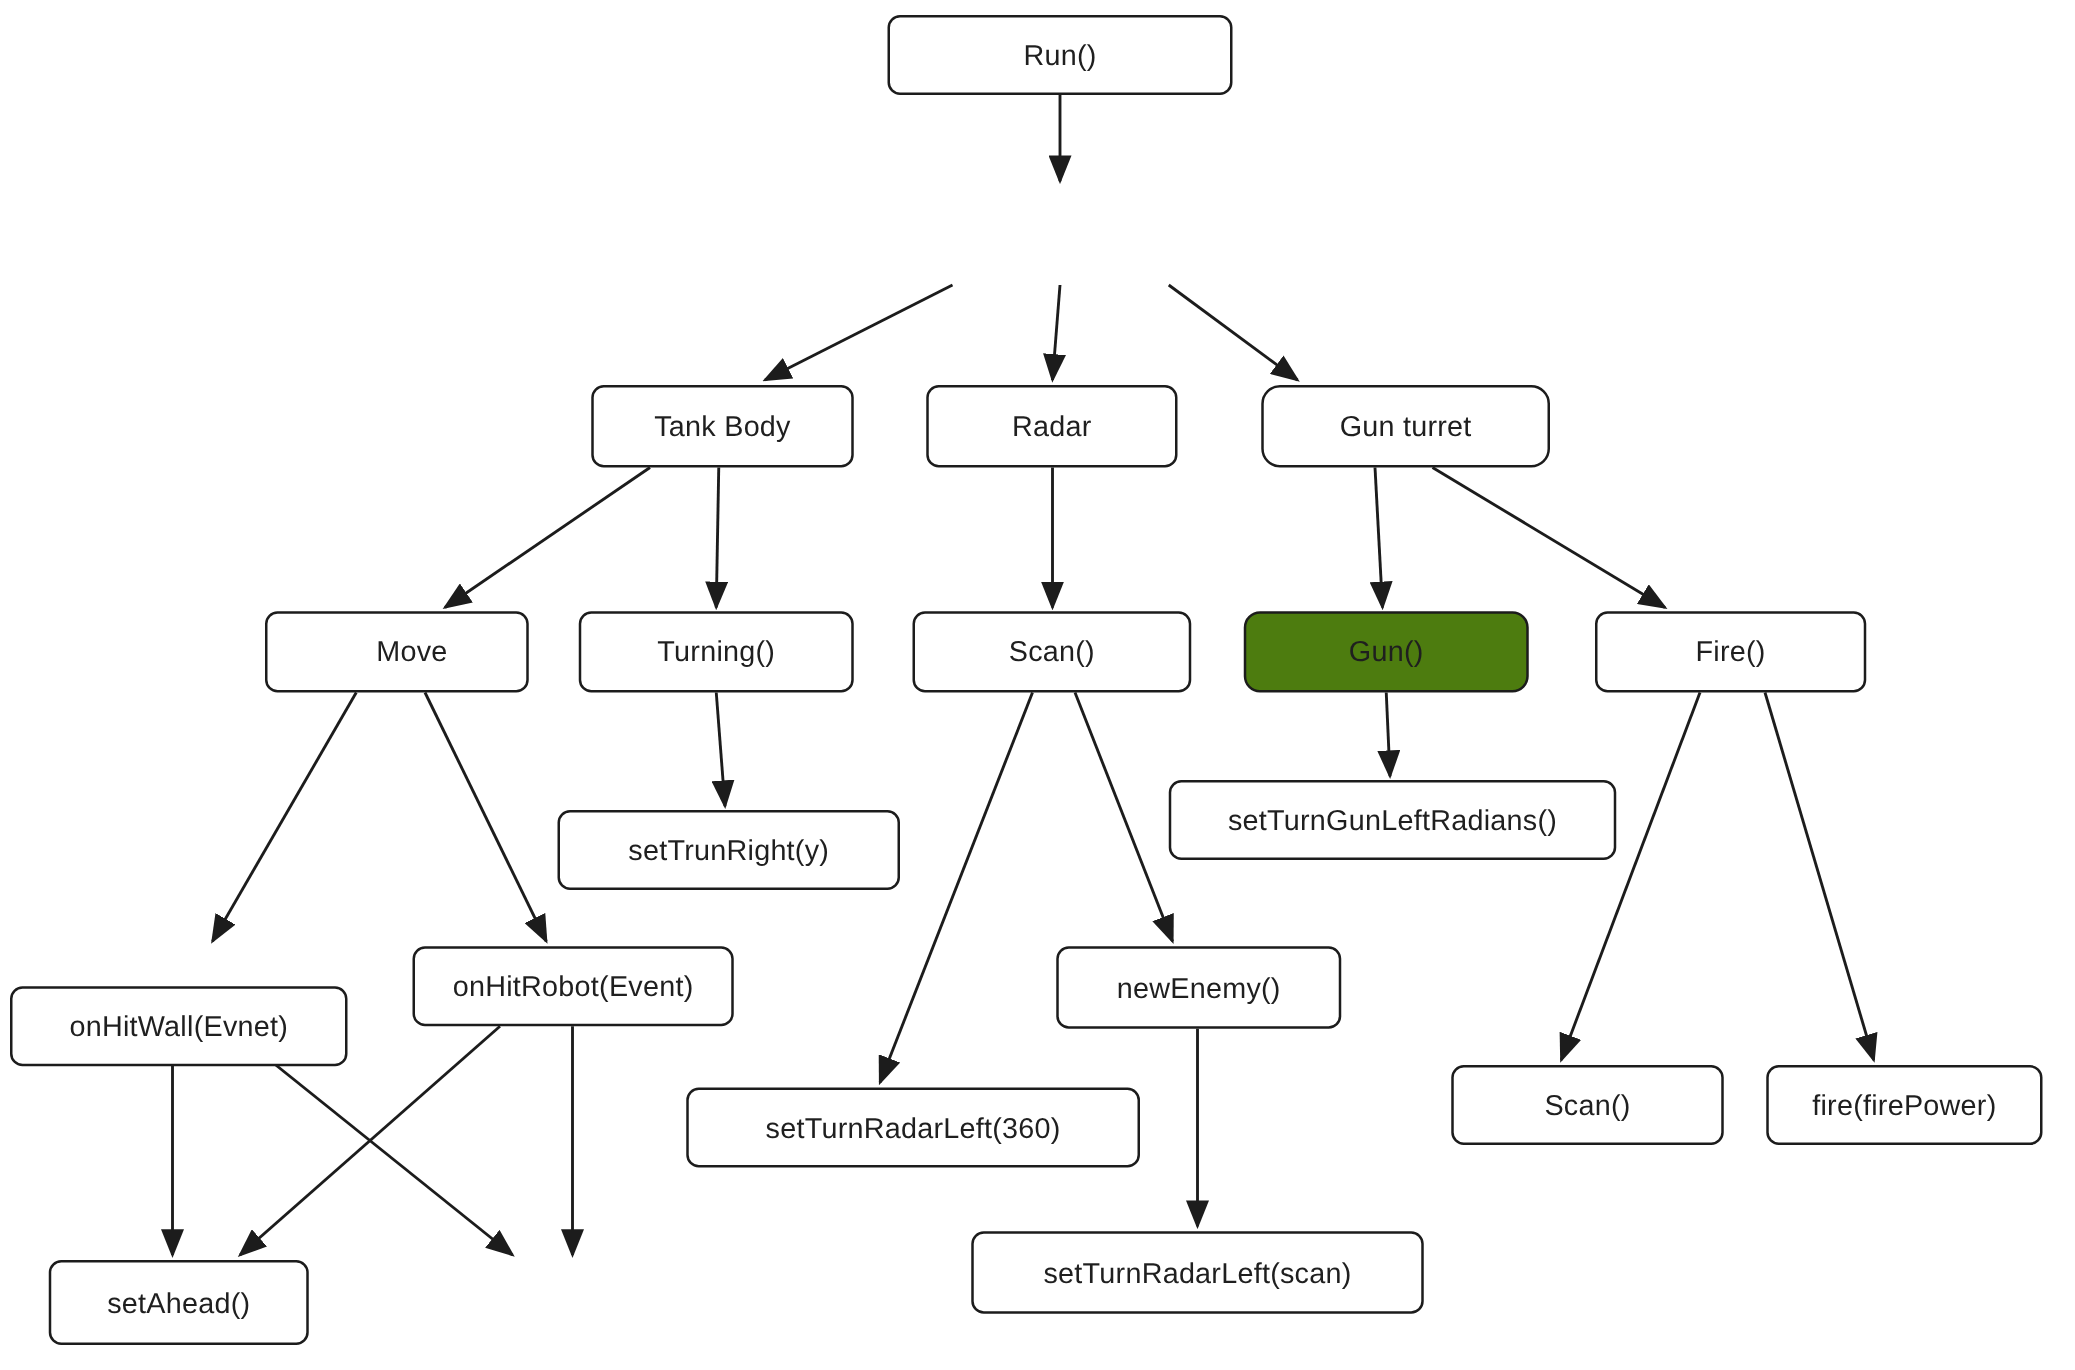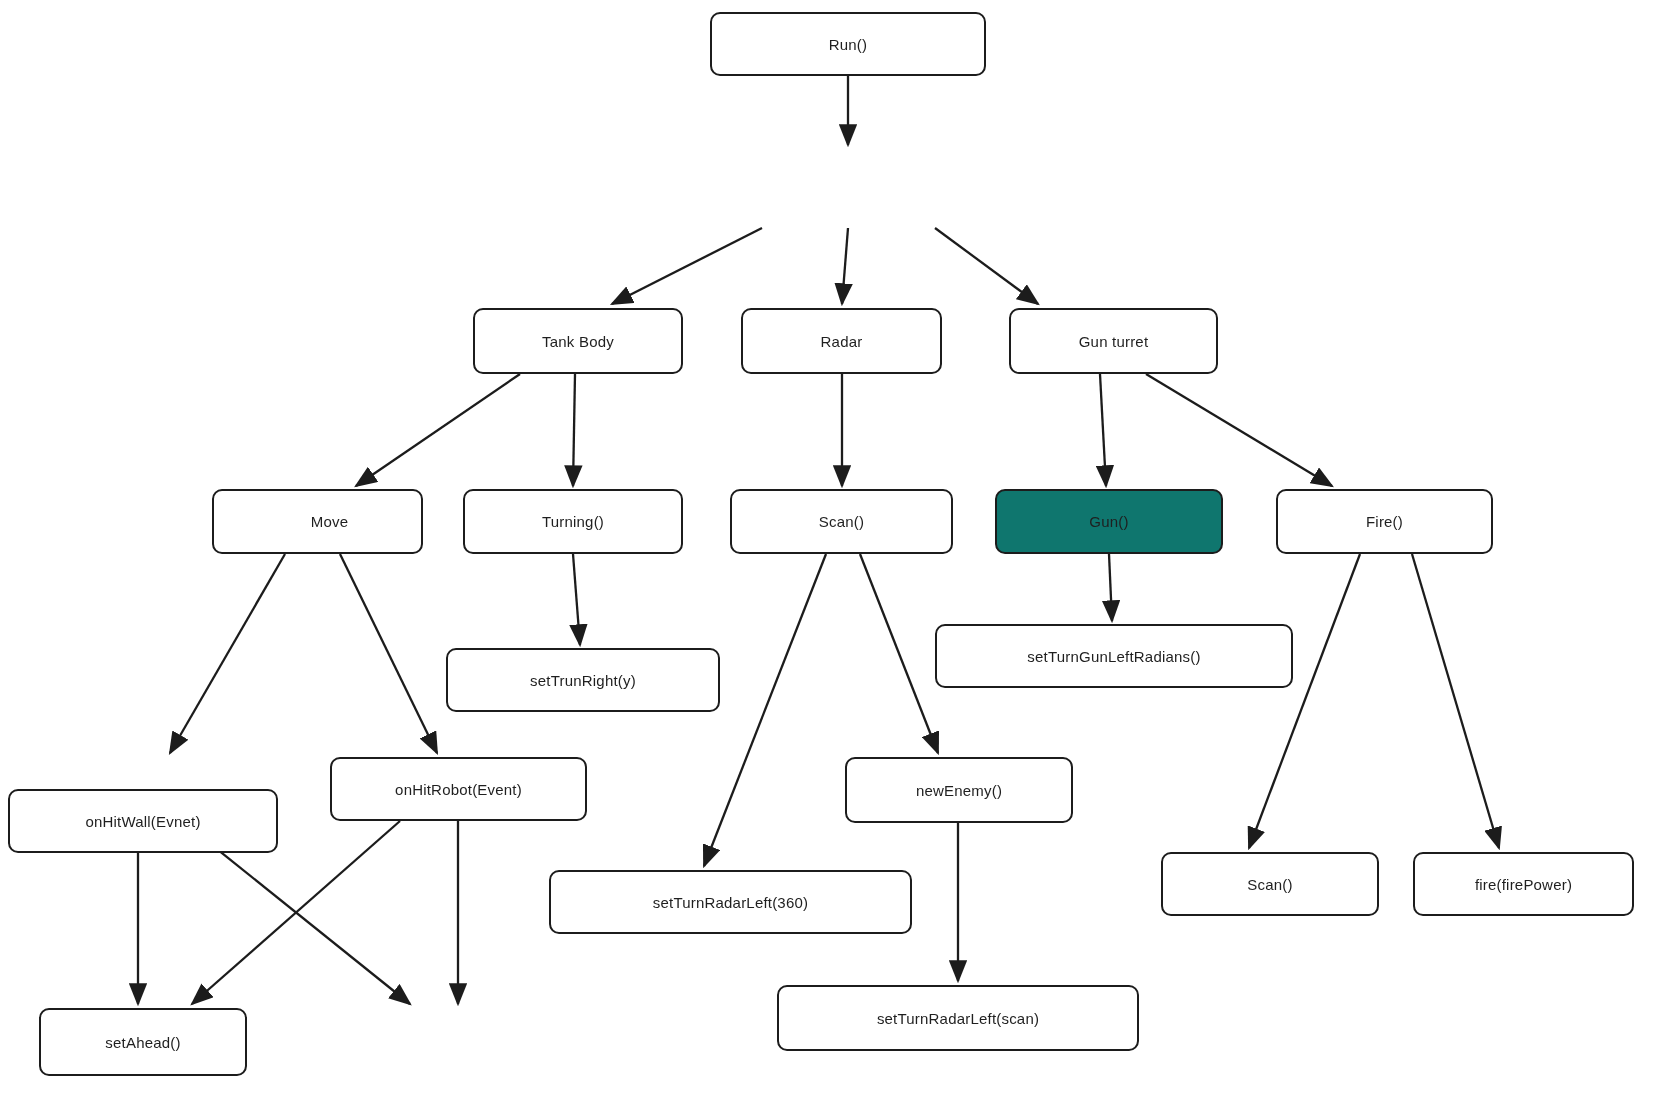--- a/index.html
+++ b/index.html
@@ -29,21 +29,21 @@
   }
   .node {
     position: absolute;
     box-sizing: border-box;
     background: #ffffff;
     border: 2.5px solid #1c1c1c;
     border-radius: 10px;
     display: flex;
     align-items: center;
     justify-content: center;
-    font-size: 15px;
+    font-size: 23px;
     color: #1f1f1f;
     letter-spacing: 0.2px;
     white-space: nowrap;
     text-align: center;
   }
 </style>
 </head>
 <body>
 
 <div class="canvas">
@@ -81,33 +81,33 @@
   <div class="node-layer" id="nodes">
       <div class="node" style="left: 710px; top: 12px; width: 276px; height: 64px; background: rgb(255, 255, 255); border-color: rgb(28, 28, 28); color: rgb(31, 31, 31);">
         <span>Run()</span>
       </div>
       <div class="node" style="left: 473px; top: 308px; width: 210px; height: 66px; background: rgb(255, 255, 255); border-color: rgb(28, 28, 28); color: rgb(31, 31, 31);">
         <span>Tank Body</span>
       </div>
       <div class="node" style="left: 741px; top: 308px; width: 201px; height: 66px; background: rgb(255, 255, 255); border-color: rgb(28, 28, 28); color: rgb(31, 31, 31);">
         <span>Radar</span>
       </div>
-      <div class="node" style="left: 1009px; top: 308px; width: 209px; height: 66px; background: rgb(255, 255, 255); border-color: rgb(28, 28, 28); color: rgb(31, 31, 31);">
+      <div class="node" style="left: 1009px; top: 308px; width: 231px; height: 66px; background: rgb(255, 255, 255); border-color: rgb(28, 28, 28); color: rgb(31, 31, 31); border-radius: 15px;">
         <span>Gun turret</span>
       </div>
       <div class="node" style="left: 212px; top: 489px; width: 211px; height: 65px; background: rgb(255, 255, 255); border-color: rgb(28, 28, 28); color: rgb(31, 31, 31); padding-left: 24px;">
         <span>Move</span>
       </div>
       <div class="node" style="left: 463px; top: 489px; width: 220px; height: 65px; background: rgb(255, 255, 255); border-color: rgb(28, 28, 28); color: rgb(31, 31, 31);">
         <span>Turning()</span>
       </div>
       <div class="node" style="left: 730px; top: 489px; width: 223px; height: 65px; background: rgb(255, 255, 255); border-color: rgb(28, 28, 28); color: rgb(31, 31, 31);">
         <span>Scan()</span>
       </div>
-      <div class="node" style="left: 995px; top: 489px; width: 228px; height: 65px; background: #0f766e; border-color: rgb(28, 28, 28); color: rgb(31, 31, 31);">
+      <div class="node" style="left: 995px; top: 489px; width: 228px; height: 65px; background: #4d7c0f; border-color: rgb(28, 28, 28); color: rgb(31, 31, 31); border-radius: 13px;">
         <span>Gun()</span>
       </div>
       <div class="node" style="left: 1276px; top: 489px; width: 217px; height: 65px; background: rgb(255, 255, 255); border-color: rgb(28, 28, 28); color: rgb(31, 31, 31);">
         <span>Fire()</span>
       </div>
       <div class="node" style="left: 935px; top: 624px; width: 358px; height: 64px; background: rgb(255, 255, 255); border-color: rgb(28, 28, 28); color: rgb(31, 31, 31);">
         <span>setTurnGunLeftRadians()</span>
       </div>
       <div class="node" style="left: 446px; top: 648px; width: 274px; height: 64px; background: rgb(255, 255, 255); border-color: rgb(28, 28, 28); color: rgb(31, 31, 31);">
         <span>setTrunRight(y)</span>

